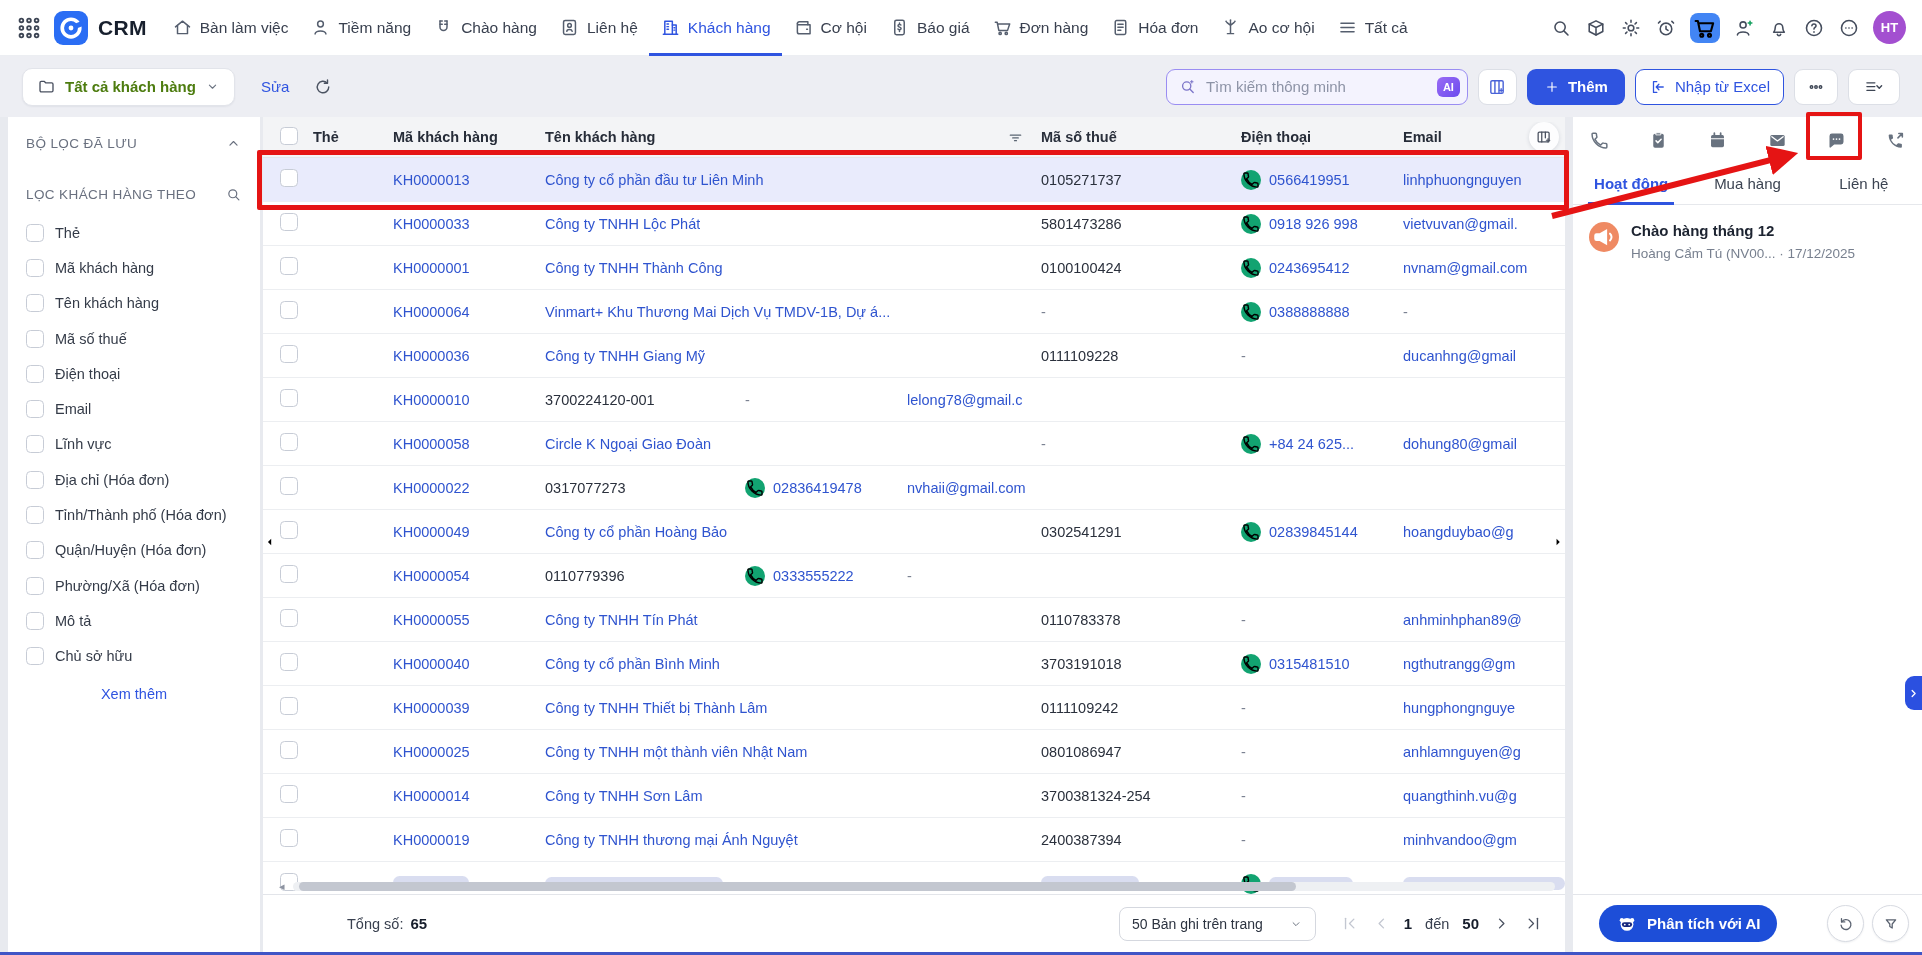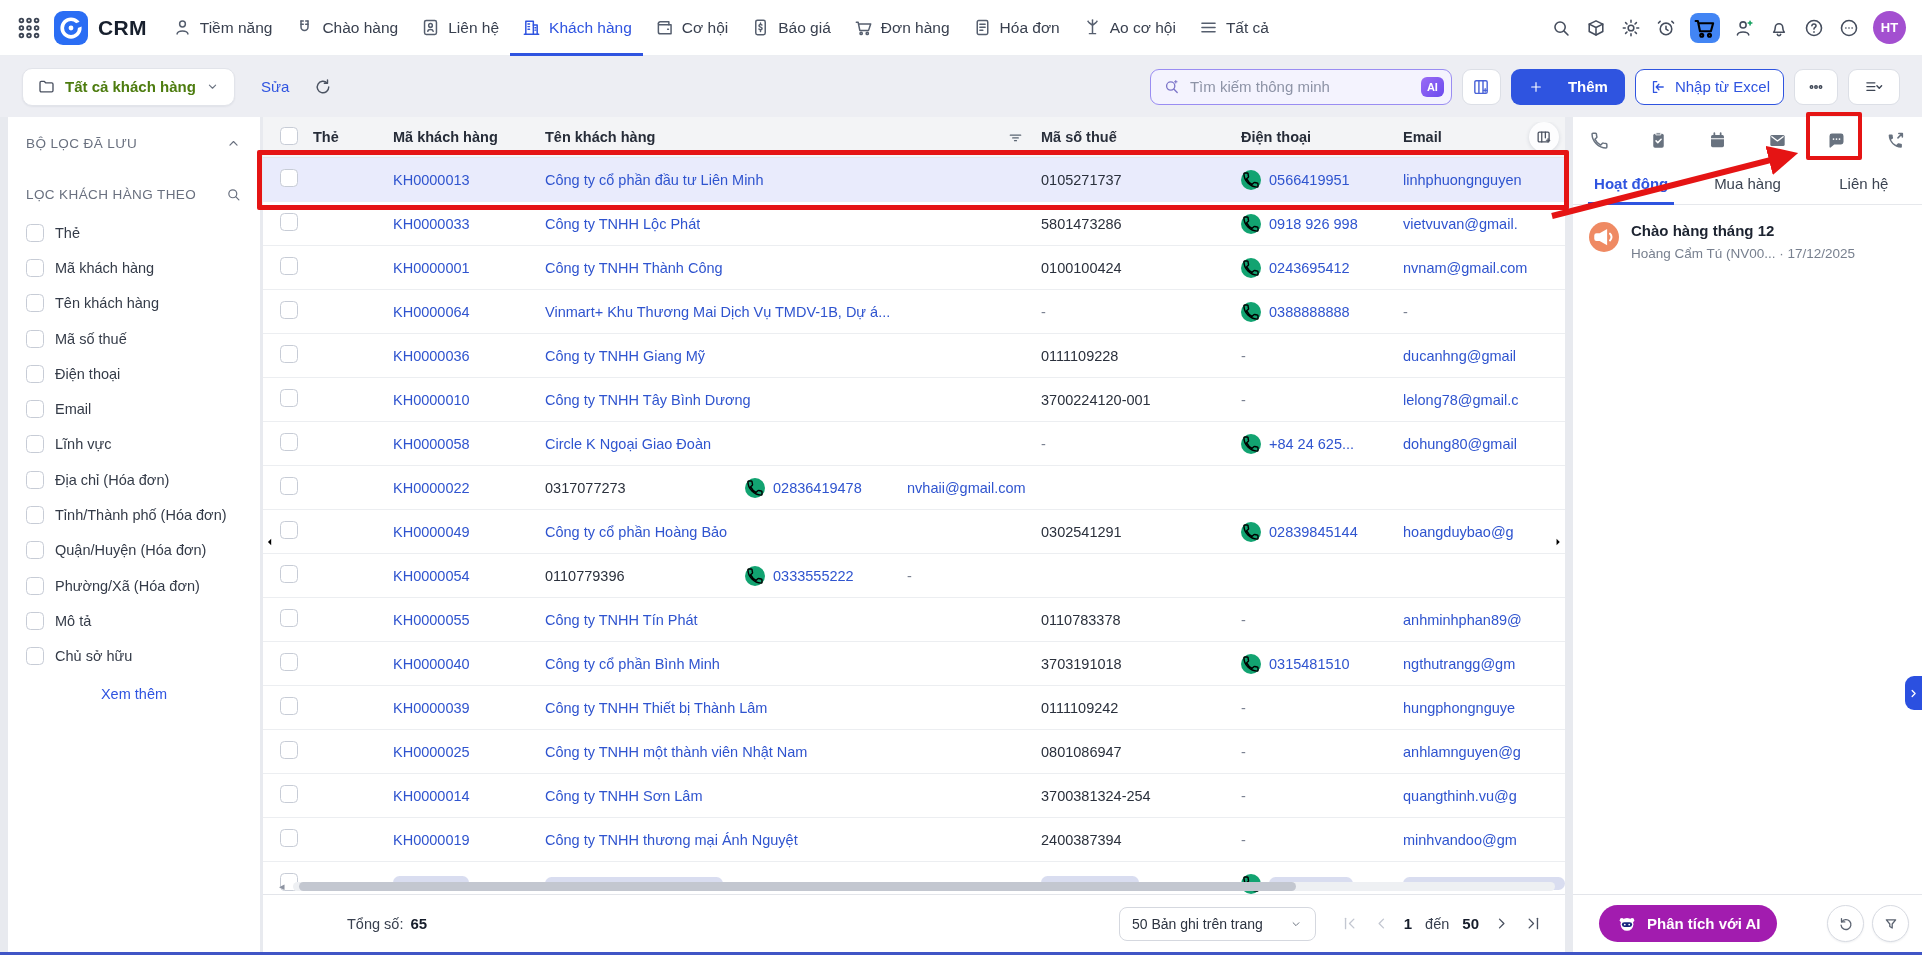--- a/index.html
+++ b/index.html
@@ -32,21 +32,21 @@
   .lnk-edit{color:#2f54e0;font-size:15px;margin-left:26px;cursor:pointer;}
   .ic-refresh{width:20px;height:20px;color:#4a5260;margin-left:24px;cursor:pointer;}
   .toolbar-right{margin-left:auto;display:flex;align-items:center;gap:10px;padding-left:24px;}
   .search-smart{width:302px;height:36px;border:1.5px solid #9a8df2;background:#f4f3fe;border-radius:9px;display:flex;align-items:center;gap:9px;padding:0 7px 0 11px;}
   .search-smart .ic{width:19px;height:19px;color:#7d76c9;flex:0 0 auto;}
   .search-smart input{flex:1;border:none;background:transparent;outline:none;font-size:15px;color:#39404f;font-family:inherit;min-width:0;}
   .search-smart input::placeholder{color:#8d93a6;}
   .ai-badge{background:linear-gradient(135deg,#9a6bf5,#6b4bee);color:#fff;font-size:11px;font-weight:bold;border-radius:6px;padding:4px 6px;flex:0 0 auto;}
   .btn-ic{width:39px;height:36px;background:#fff;border:1px solid #dcdfe6;border-radius:9px;display:grid;place-items:center;color:#4a63d8;cursor:pointer;}
   .btn-ic .ic{width:20px;height:20px;}
-  .btn-primary{height:36px;background:#2f54e0;border:none;border-radius:9px;color:#fff;font-size:15px;font-weight:bold;display:flex;align-items:center;gap:24px;padding:0 17px;cursor:pointer;font-family:inherit;}
+  .btn-primary{height:36px;background:#2f54e0;border:none;border-radius:9px;color:#fff;font-size:15px;font-weight:bold;display:flex;align-items:center;gap:8px;padding:0 17px;cursor:pointer;font-family:inherit;}
   .btn-primary .ic{width:16px;height:16px;color:#fff;}
   .btn-outline{height:36px;background:#fff;border:1px solid #2f54e0;border-radius:9px;color:#2f54e0;font-size:15px;display:flex;align-items:center;gap:8px;padding:0 13px;cursor:pointer;font-family:inherit;}
   .btn-outline .ic{width:18px;height:18px;}
   .btn-gray{width:44px;height:36px;background:#fff;border:1px solid #dcdfe6;border-radius:9px;display:grid;place-items:center;color:#3d4554;cursor:pointer;}
   .btn-gray .ic{width:20px;height:20px;}
 
   
   .content{flex:1;display:flex;padding-left:8px;min-height:0;}
   .sidebar{width:252px;background:#fff;padding:18px 18px 0;flex:0 0 auto;}
   .side-h{display:flex;align-items:center;justify-content:space-between;color:#69707f;font-size:13.5px;letter-spacing:.4px;}
@@ -111,21 +111,21 @@
   .p-tab{flex:1;display:grid;place-items:center;font-size:15px;color:#3c4452;cursor:pointer;position:relative;}
   .p-tab.active{color:#2f54e0;font-weight:bold;}
   .p-tab.active::after{content:'';position:absolute;left:13%;right:13%;bottom:-1px;height:3px;background:#2f54e0;}
   .p-body{flex:1;padding:17px 16px;}
   .act{display:flex;gap:12px;}
   .act-ic{width:30px;height:30px;border-radius:50%;background:#ef8a63;display:grid;place-items:center;flex:0 0 auto;}
   .act-ic svg{width:17px;height:17px;}
   .act-title{font-size:15px;font-weight:bold;color:#1d2431;margin-bottom:7px;}
   .act-meta{font-size:13.5px;color:#78808f;}
   .p-footer{height:58px;border-top:1px solid #e3e5ea;display:flex;align-items:center;gap:8px;padding:0 13px 0 26px;flex:0 0 auto;}
-  .ai-analyze{height:37px;border:none;border-radius:19px;background:#a21caf;color:#fff;font-size:15px;font-weight:bold;display:flex;align-items:center;gap:9px;padding:0 17px;cursor:pointer;font-family:inherit;justify-content:space-between;}
+  .ai-analyze{height:37px;border:none;border-radius:19px;background:#1d4ed8;color:#fff;font-size:15px;font-weight:bold;display:flex;align-items:center;gap:9px;padding:0 17px;cursor:pointer;font-family:inherit;justify-content:space-between;}
   .ai-analyze .ic{width:22px;height:22px;}
   .p-footer .sp{flex:1;}
   .circ{width:37px;height:37px;border-radius:50%;border:1px solid #d8dbe2;background:#fff;display:grid;place-items:center;color:#59616f;box-shadow:0 1px 2px rgba(20,30,60,.07);cursor:pointer;}
   .circ .ic{width:18px;height:18px;}
   .edge-tab{position:absolute;right:0;top:676px;width:17px;height:34px;background:#2b50e0;border-radius:9px 0 0 9px;color:#fff;display:grid;place-items:center;cursor:pointer;z-index:20;}
   .edge-tab svg{width:13px;height:13px;}
 
   
   .anno{position:absolute;border:5px solid #e51414;z-index:40;pointer-events:none;border-radius:2px;}
   .anno-row{left:257px;top:150px;width:1312px;height:60px;}
@@ -156,20 +156,29 @@
     <span class="logo" data-icon="logo">
         <svg viewBox="0 0 24 24">
           <circle cx="12" cy="12" r="6.2" fill="none" stroke="#fff" stroke-width="2.6"></circle>
           <path d="M12 12 18.8 9.2" stroke="#2a6df4" stroke-width="3.6"></path>
           <circle cx="12" cy="12" r="1.7" fill="#fff" stroke="none"></circle>
         </svg>
       </span>
     <span class="brand">CRM</span>
     <div style="display:flex;height:56px;">
 
+        <div class="nav-item">
+          <span class="ic" data-icon="home">
+            <svg viewBox="0 0 24 24">
+              <path d="M4 11.3 12 4.8l8 6.5"></path>
+              <path d="M6.3 9.8V19h11.4V9.8"></path>
+            </svg>
+          </span>
+          <span>Bàn làm việc</span>
+        </div>
 
         <div class="nav-item">
           <span class="ic" data-icon="person">
             <svg viewBox="0 0 24 24">
               <circle cx="12" cy="8" r="3.3"></circle>
               <path d="M5.8 19.4c.9-4.6 11.5-4.6 12.4 0"></path>
             </svg>
           </span>
           <span>Tiềm năng</span>
         </div>
@@ -630,23 +639,20 @@
               </div>
               <div class="c-email">
                 <span class="lnk">ducanhng@gmail</span>
               </div>
             </div>
 
             <div class="t-row">
               <div class="c-check"><span class="cb"></span></div>
               <div class="c-the"></div>
               <div class="c-code"><span class="lnk">KH0000010</span></div>
-              <div class="c-name">
-                <span class="lnk">Công ty TNHH Tây Bình Dương</span>
-              </div>
               <div class="c-tax">3700224120-001</div>
               <div class="c-phone">
 
                 <span class="lnk dash">-</span>
               </div>
               <div class="c-email">
                 <span class="lnk">lelong78@gmail.c</span>
               </div>
             </div>
 

